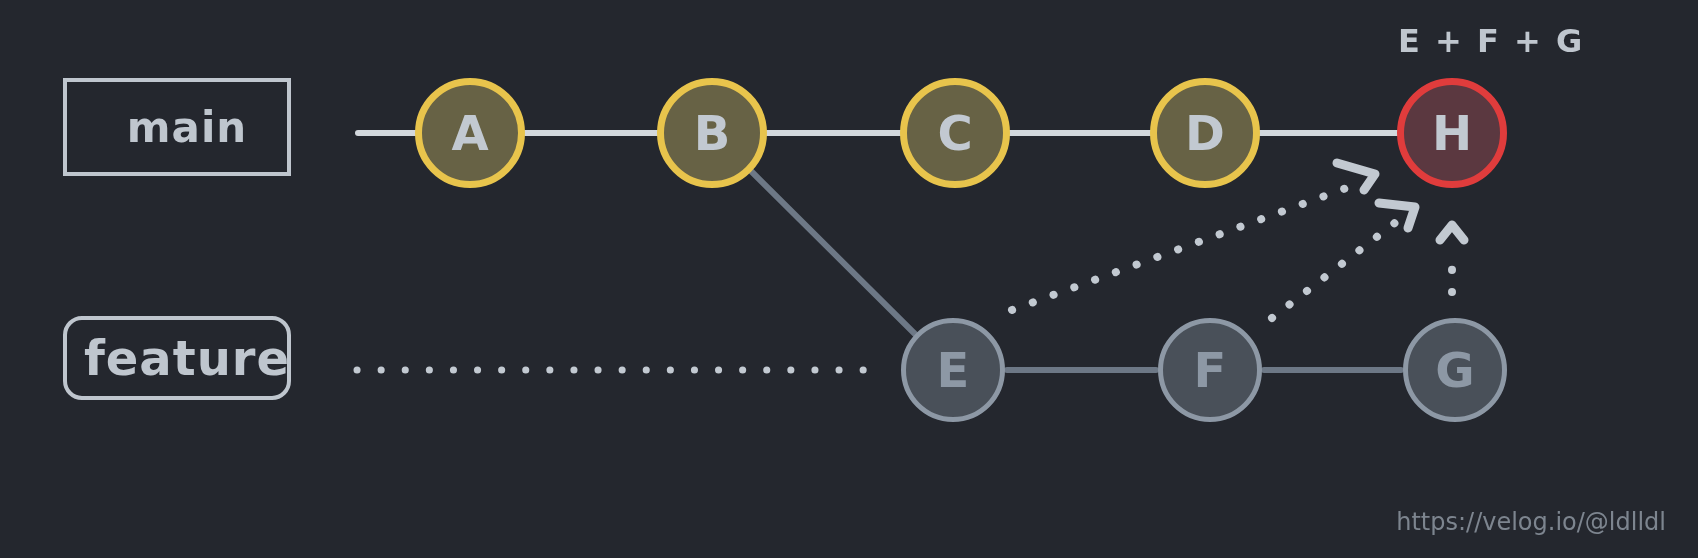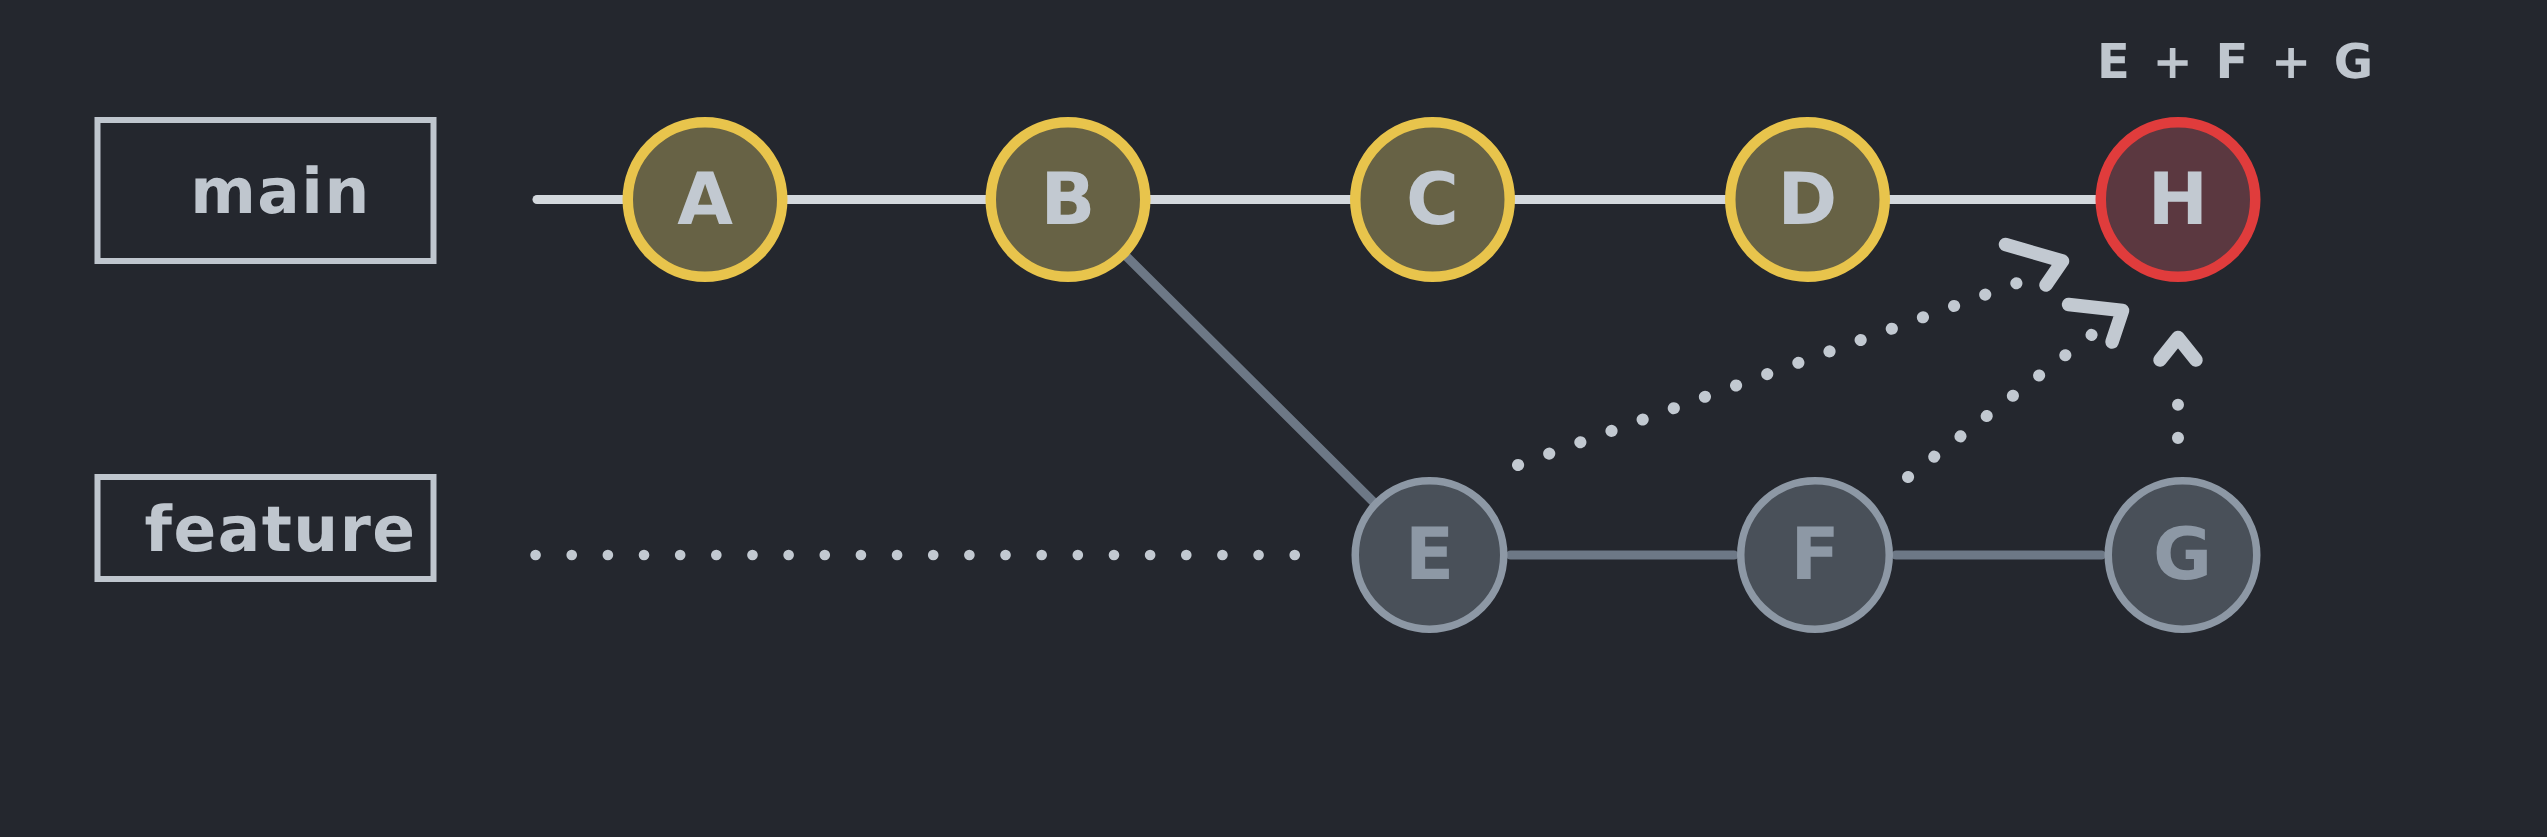--- a/index.html
+++ b/index.html
@@ -42,22 +42,23 @@
     left: 63px;
     top: 78px;
     width: 228px;
     height: 98px;
     font-size: 42px;
   }
   #label-feature {
     left: 63px;
     top: 316px;
     width: 228px;
-    height: 72px;
-    font-size: 42px;
+    height: 84px;
+    font-size: 48px;
+    border-radius: 19px;
   }
   .node {
     position: absolute;
     box-sizing: border-box;
     border-radius: 50%;
     display: flex;
     align-items: center;
     justify-content: center;
     font-family: "DejaVu Sans", sans-serif;
     font-weight: bold;
@@ -172,14 +173,15 @@
   </div>
   <div class="node node-feature" style="left:1158px; top:318px;">
     <span>F</span>
   </div>
   <div class="node node-feature" style="left:1403px; top:318px;">
     <span>G</span>
   </div>
 
   <div class="annotation" id="merge-annotation">E + F + G</div>
 
+  <div id="watermark">https://velog.io/@ldlldl</div>
 
 </div>
 
 </body></html>

